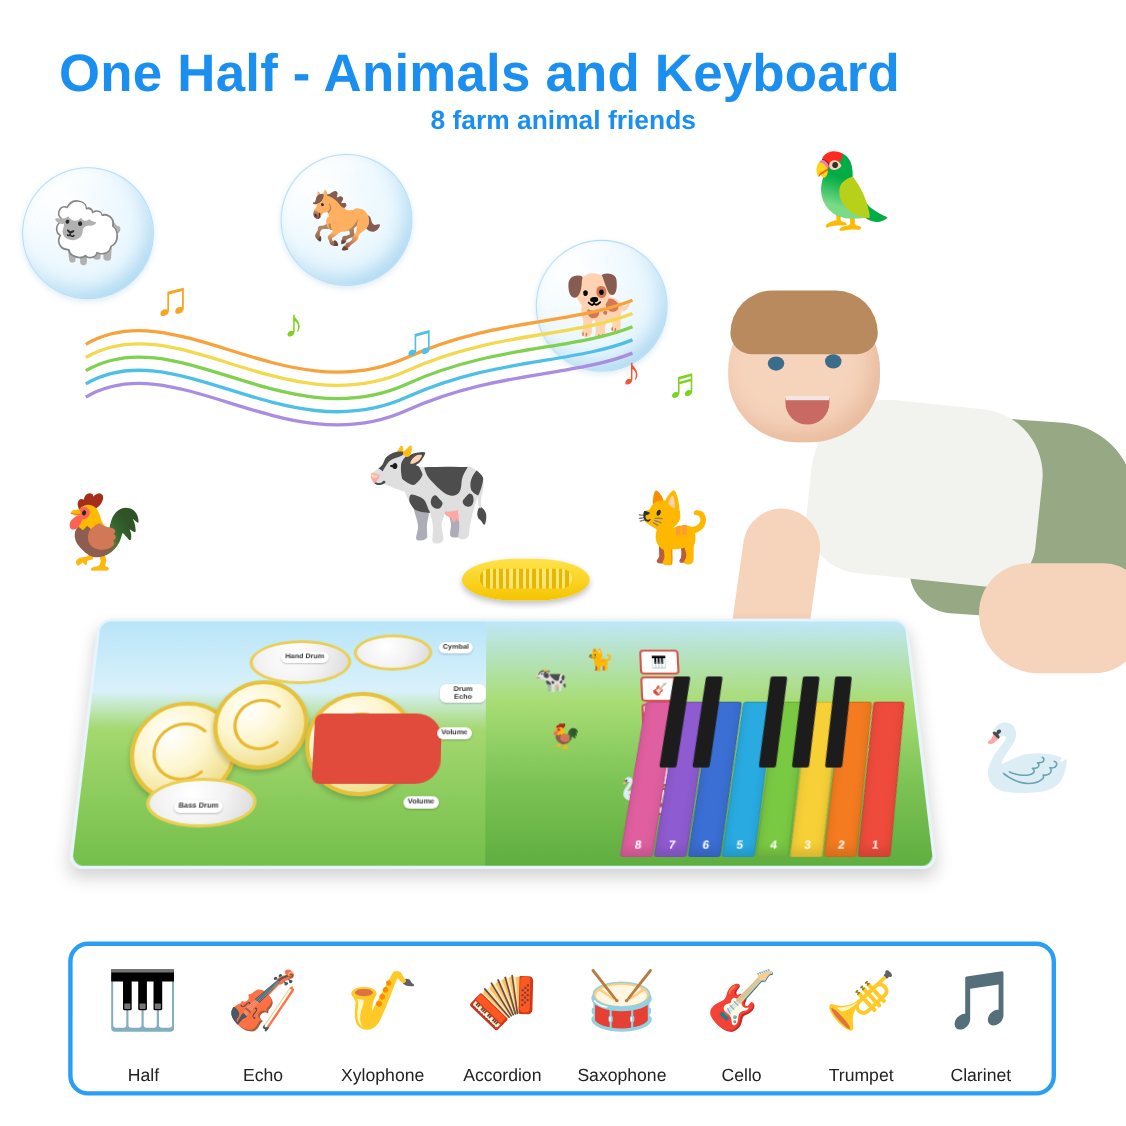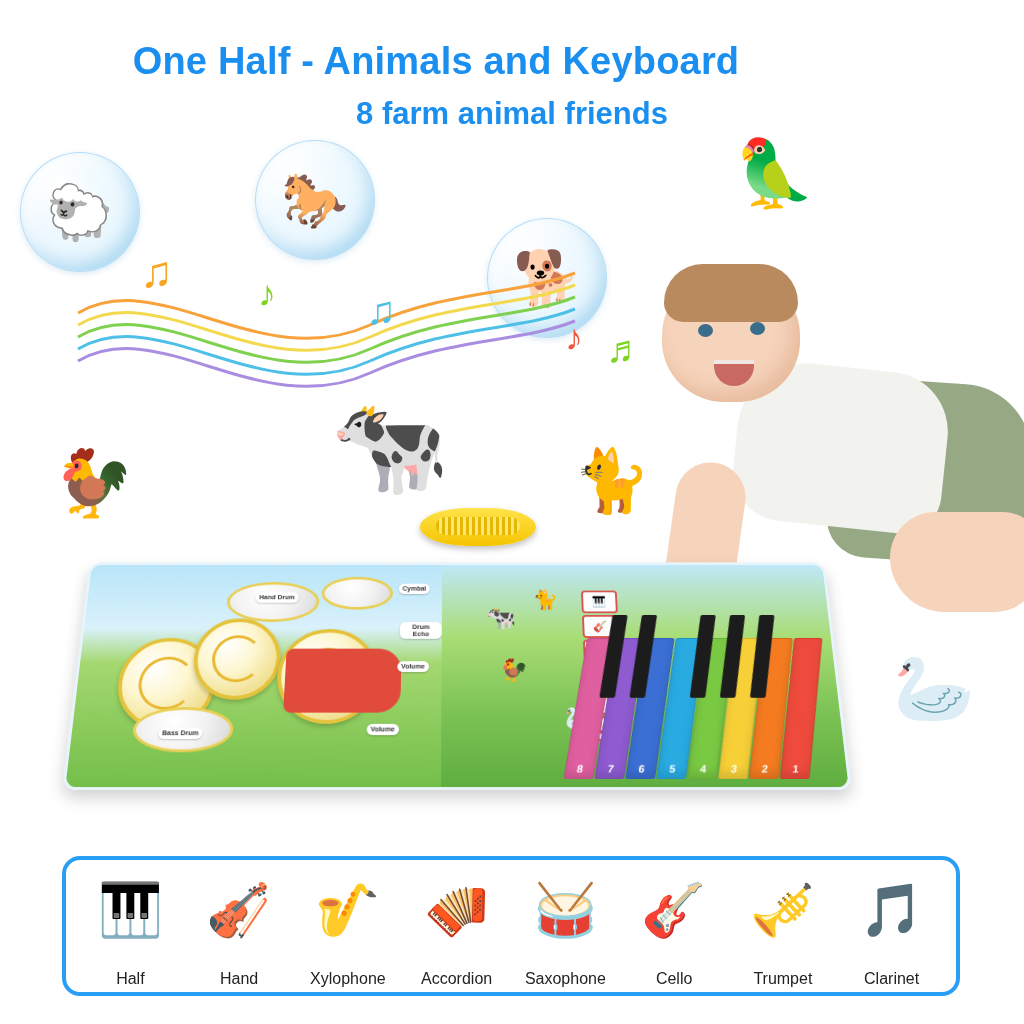--- a/index.html
+++ b/index.html
@@ -9,28 +9,28 @@
     font-family:"Liberation Sans", sans-serif;
     overflow:hidden;
     position:relative;
   }
   .stage{position:relative;width:1024px;height:1024px;}
 
   
   .headline{
     position:absolute;top:40px;left:0;width:872px;
     text-align:center;
-    font-size:38px;font-weight:bold;
+    font-size:48px;font-weight:bold;
     color:#1b8ff0;
     letter-spacing:0.2px;
   }
   .subheadline{
     position:absolute;top:96px;left:0;width:1024px;
     text-align:center;
-    font-size:31px;font-weight:bold;
+    font-size:24px;font-weight:bold;
     color:#1b8ff0;
   }
   .bottom-headline{
     position:absolute;top:805px;left:0;width:1024px;
     text-align:center;
     font-size:30px;font-weight:bold;
     color:#1b8ff0;
   }
 
   
@@ -324,21 +324,21 @@
 
 
   <div class="strip">
     <div class="strip-row">
       <div class="inst">
         <span class="glyph">🎹</span>
         <span class="cap">Half</span>
       </div>
       <div class="inst">
         <span class="glyph">🎻</span>
-        <span class="cap">Hand</span>
+        <span class="cap">Echo</span>
       </div>
       <div class="inst">
         <span class="glyph">🎷</span>
         <span class="cap">Xylophone</span>
       </div>
       <div class="inst">
         <span class="glyph">🪗</span>
         <span class="cap">Accordion</span>
       </div>
       <div class="inst">

